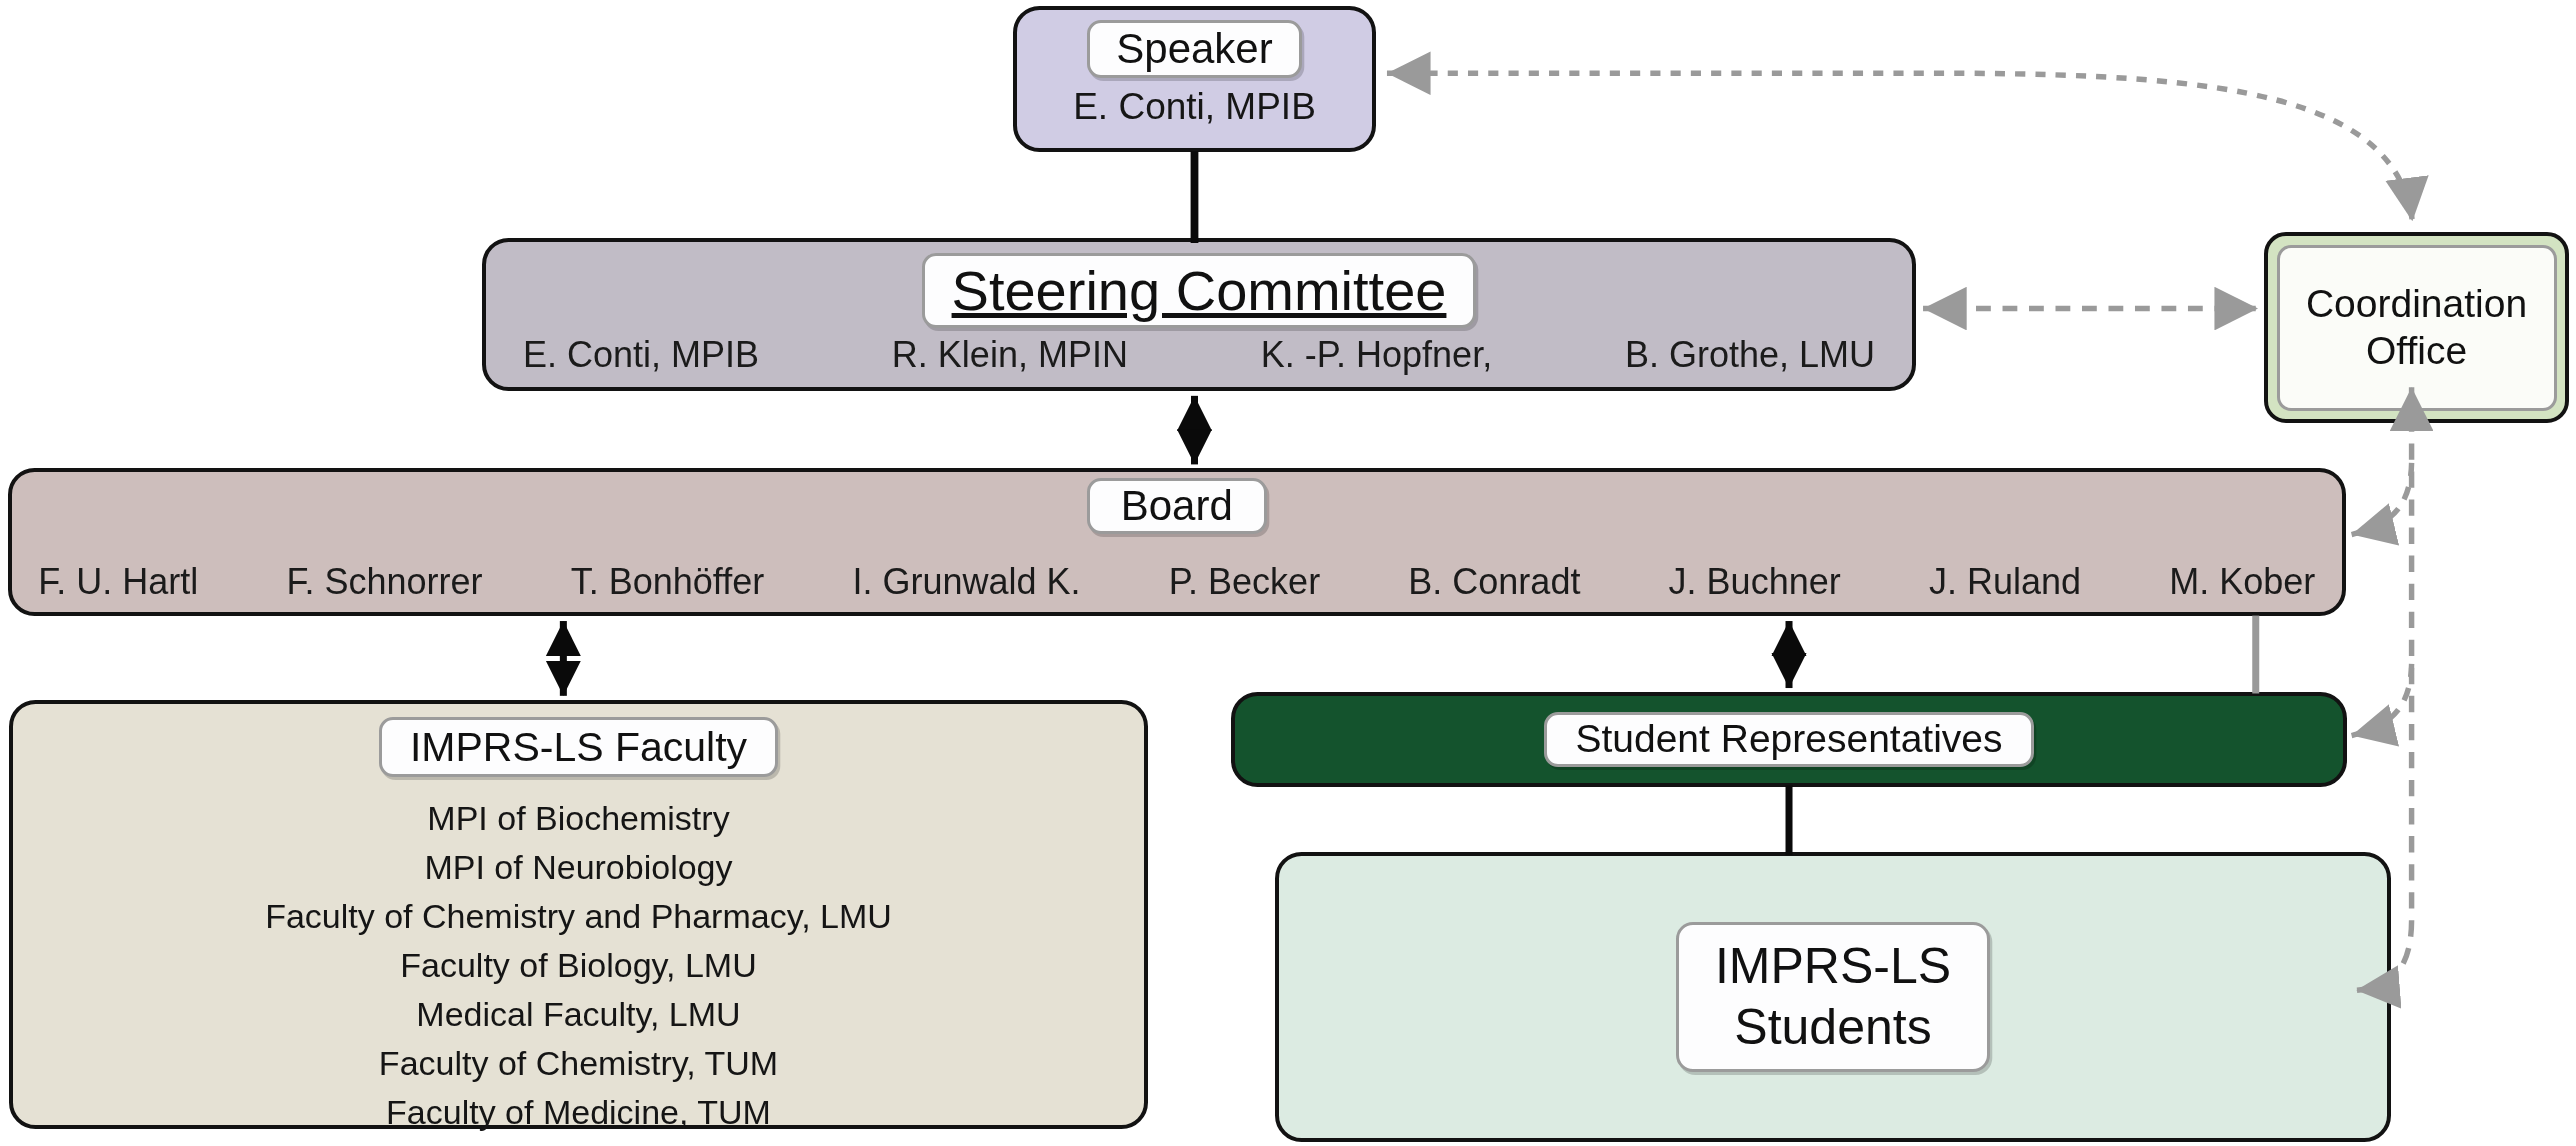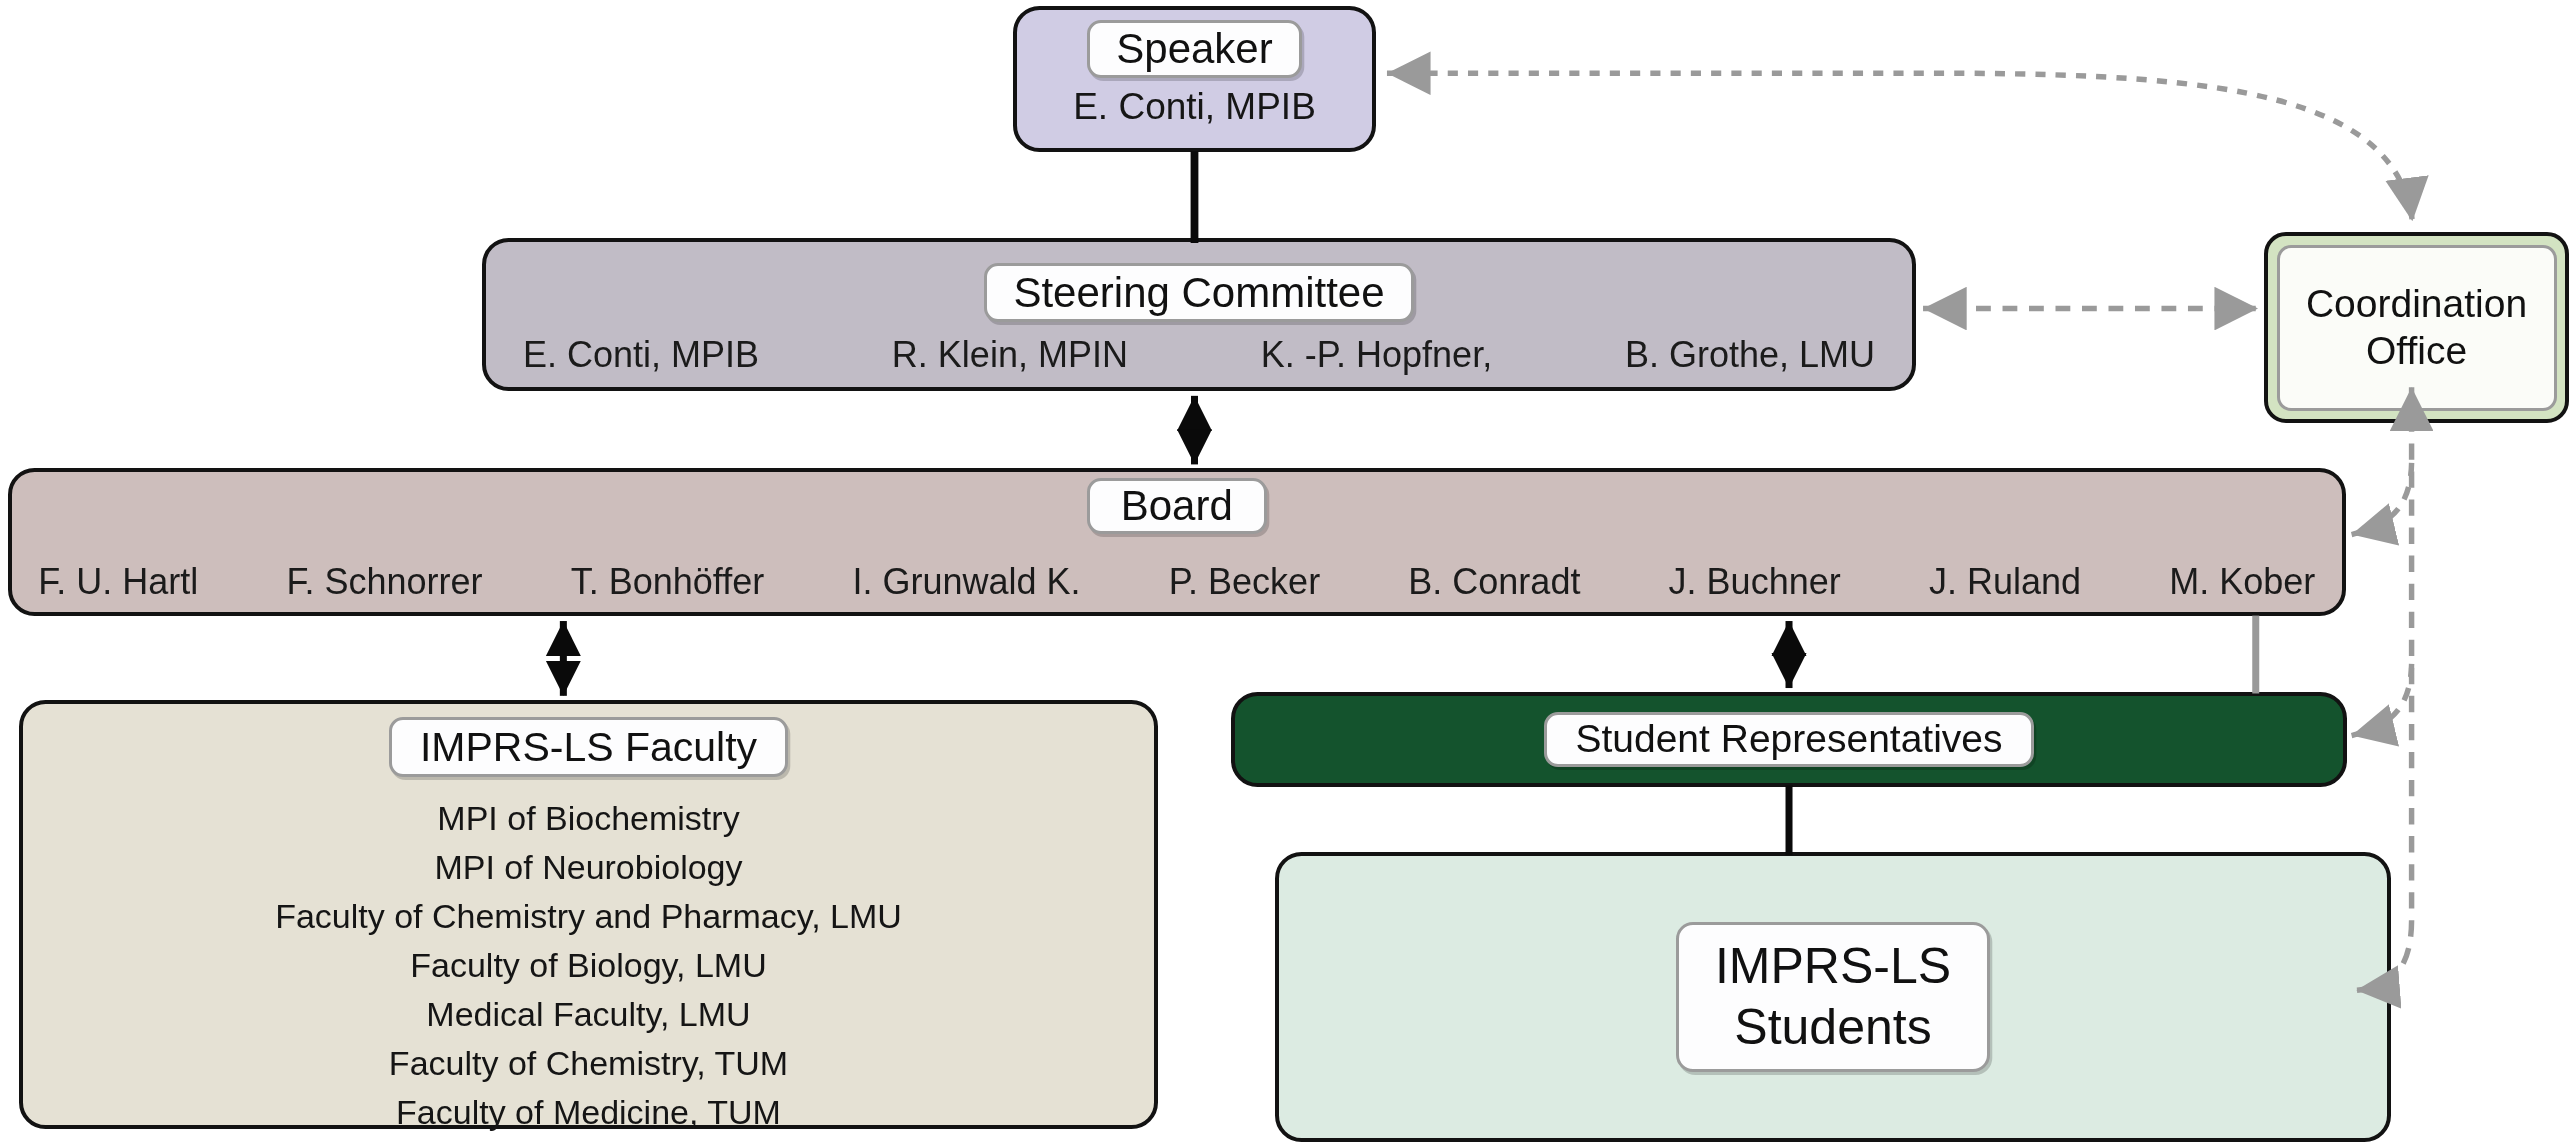--- a/index.html
+++ b/index.html
@@ -39,28 +39,28 @@
     font-size:36px;
     color:#1b1b1b;
     white-space:nowrap;
   }
   
   #speaker{left:1013px;top:6.2px;width:363px;height:146px;background:#d0cce4;}
   #speaker .badge{margin-top:9.4px;font-size:42px;padding:1.6px 26.5px;}
   #speaker .member{margin-top:7.8px;font-size:37px;}
   
   #steering{left:482px;top:238px;width:1434px;height:153px;background:#c1bcc6;}
-  #steering .badge{margin-top:21px;font-size:42px;padding:1.6px 26.5px;}
+  #steering .badge{margin-top:11px;font-size:56px;padding:1.6px 26.5px;text-decoration:underline;}
   #steering .members{margin-top:auto;margin-bottom:11px;padding:0 37px;}
   
   #board{left:7.8px;top:468px;width:2338px;height:148px;background:#cdbebc;}
   #board .badge{margin-top:6.2px;font-size:42px;padding:0px 31px;}
   #board .members{margin-top:auto;margin-bottom:9.4px;padding:0 26.5px;}
   
-  #faculty{left:19px;top:700px;width:1139px;height:429px;background:#e5e1d4;}
+  #faculty{left:9px;top:700px;width:1139px;height:429px;background:#e5e1d4;}
   #faculty .badge{margin-top:12.5px;font-size:41px;padding:3.1px 28px;}
   #faculty .institutions{
     margin-top:17px;
     font-size:34px;
     line-height:49px;
     text-align:center;
     color:#151515;
   }
   
   #studentreps{left:1231px;top:692px;width:1116px;height:95px;background:#14532d;justify-content:center;}

